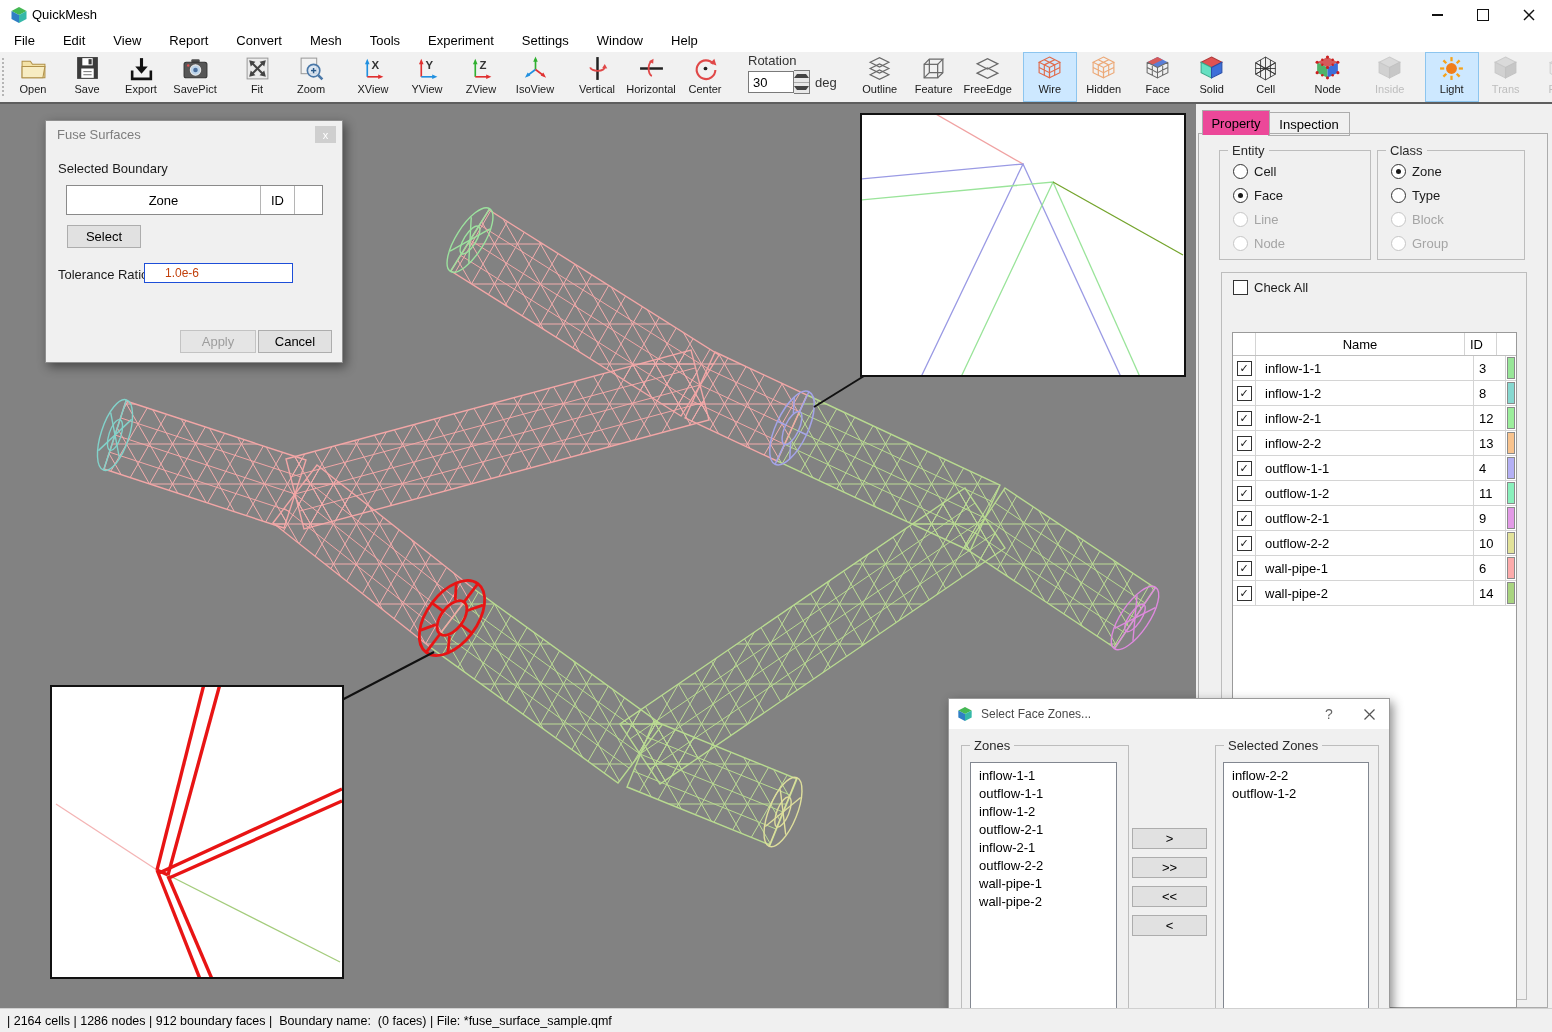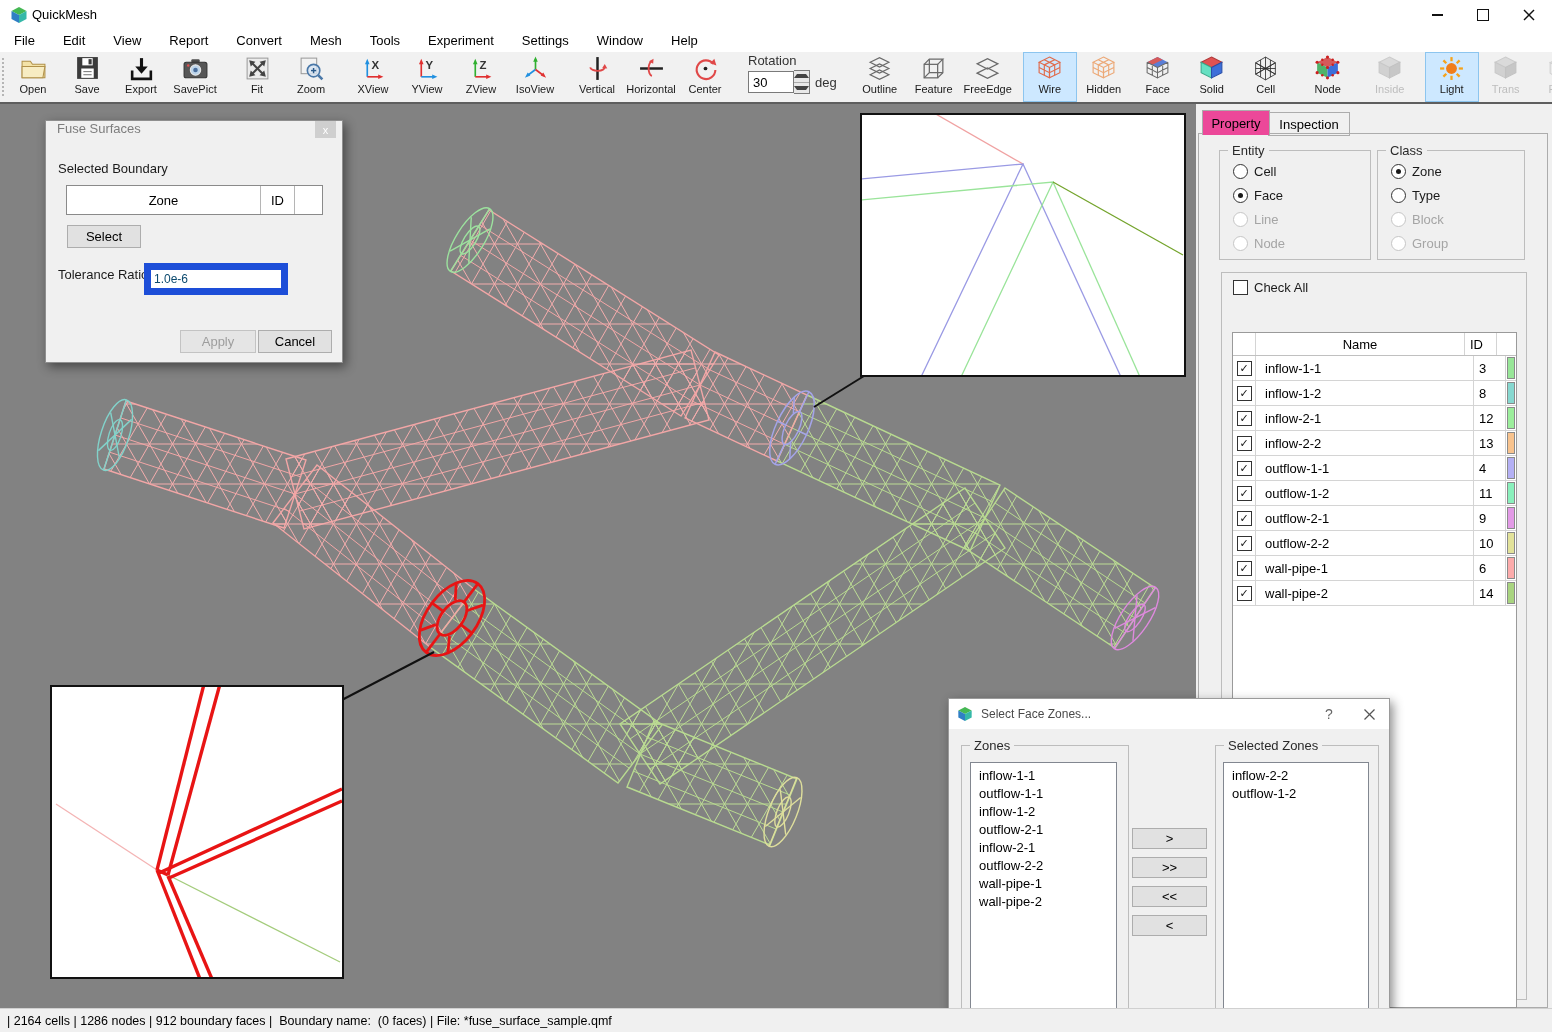--- a/index.html
+++ b/index.html
@@ -36,25 +36,25 @@
   .tri-up{width:0;height:0;border-left:3px solid transparent;border-right:3px solid transparent;border-bottom:4px solid #444;}
   .tri-dn{width:0;height:0;border-left:3px solid transparent;border-right:3px solid transparent;border-top:4px solid #444;}
   #rot-unit{font-size:13px;color:#333;margin-left:5px;}
   
   #viewport{left:0;top:104px;width:1196px;height:904px;background:#828282;overflow:hidden;}
   .inset{position:absolute;background:#ffffff;border:2px solid #111;}
   #axis-z{position:absolute;left:60px;top:845px;color:#1515e0;font-size:13px;font-style:italic;font-weight:bold;}
   
   .dialog{position:absolute;background:#f0f0f0;box-shadow:3px 4px 10px rgba(0,0,0,.45);}
   #fuse-dialog{left:45px;top:120px;width:296px;height:241px;border:1px solid #8f8f8f;}
-  #fuse-title{height:27px;display:flex;align-items:flex-start;}
+  #fuse-title{height:27px;display:flex;align-items:center;}
   #fuse-title .t{font-size:13px;color:#7d7d7d;margin-left:11px;flex:1;}
   #fuse-close{width:21px;height:17px;background:#cfcfcf;color:#fff;font-size:11px;display:flex;align-items:center;justify-content:center;margin-right:6px;}
   .dlg-label{font-size:13px;color:#1a1a1a;}
-  .field{background:#fff;border:7px solid #1d4ed8;font-size:12px;color:#0c4a6e;display:flex;align-items:center;padding-left:3px;}
+  .field{background:#fff;border:1px solid #1d4ed8;font-size:12px;color:#c2410c;display:flex;align-items:center;padding-left:20px;}
   .btn{background:#e1e1e1;border:1px solid #adadad;font-size:13px;color:#000;display:flex;align-items:center;justify-content:center;}
   .btn.dis{color:#9d9d9d;border-color:#c3c3c3;background:#e5e5e5;}
   .btn.primary{background:#e3f0fb;border:1px solid #0078d7;}
   #zones-dialog{left:948px;top:650px;width:440px;height:364px;border:1px solid #9a9a9a;margin-top:48px;}
   #zones-title{height:30px;background:#ffffff;display:flex;align-items:center;}
   #zones-title .t{font-size:12px;color:#4a4a4a;margin-left:8px;flex:1;}
   .cap-btn{width:40px;height:30px;display:flex;align-items:center;justify-content:center;font-size:14px;color:#666;}
   .groupbox{position:absolute;border:1px solid #bdbdbd;}
   .gb-label{position:absolute;top:-8px;left:8px;background:#f0f0f0;padding:0 4px;font-size:13px;color:#2a2a2a;}
   .listbox{position:absolute;background:#fff;border:1px solid #828790;padding:4px 0;overflow:hidden;}

